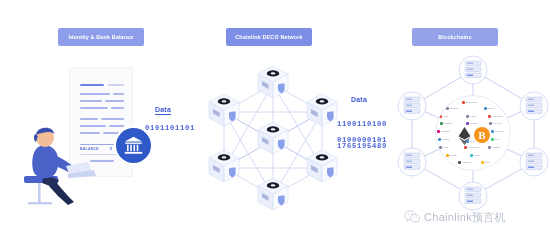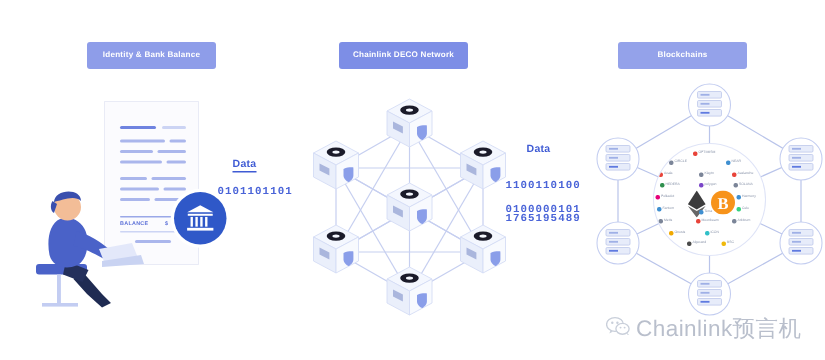--- a/index.html
+++ b/index.html
@@ -141,21 +141,21 @@
   }
 
   
   #watermark {
     position: absolute;
     left: 404px; top: 210px;
     display: flex;
     align-items: center;
     gap: 4px;
     color: #b9bfcc;
-    font-size: 15px;
+    font-size: 11px;
     letter-spacing: 0.3px;
   }
 </style>
 </head>
 <body>
 
 <div id="canvas">
 
   <div class="pill" id="pill-identity">
     <span>Identity &amp; Bank Balance</span>

